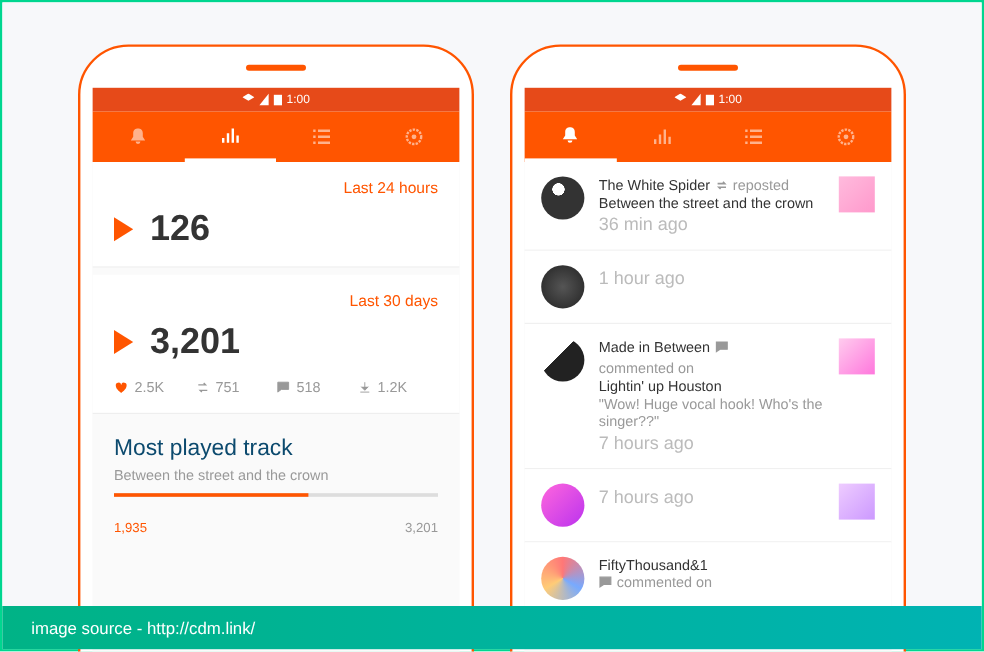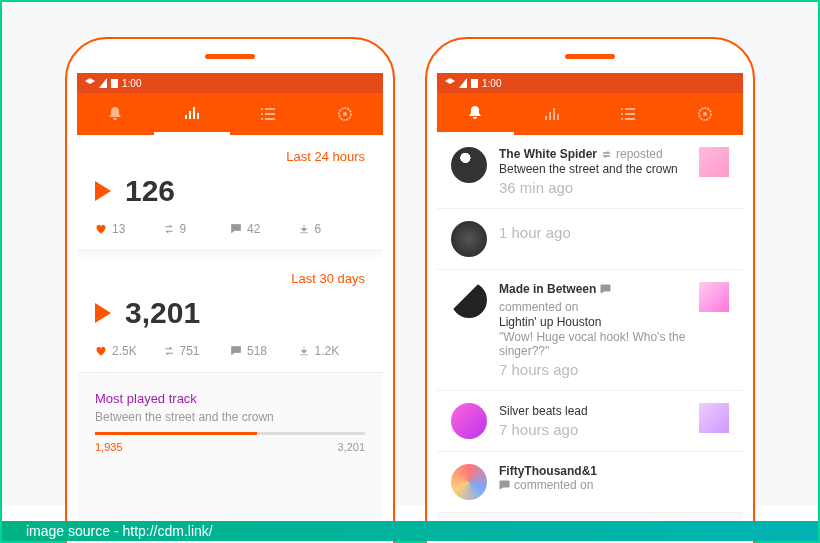--- a/index.html
+++ b/index.html
@@ -2,54 +2,54 @@
 <html><head>
 <meta charset="utf-8">
 <style>
 * { margin: 0; padding: 0; box-sizing: border-box; font-family: -apple-system, Helvetica, Arial, sans-serif; }
 body { width: 820px; height: 543px; background: #fff; position: relative; overflow: hidden; }
 .border { position: absolute; inset: 0; border: 2px solid #00d68f; }
 .stage { position: absolute; inset: 2px 2px 38px 2px; background: #f7f8fa; display: flex; justify-content: center; gap: 30px; padding-top: 35px; }
 .phone { width: 330px; height: 600px; border: 2px solid #ff5500; border-radius: 42px 42px 0 0; background: #fff; position: relative; overflow: hidden; }
 .phone .speaker { position: absolute; top: 15px; left: 50%; transform: translateX(-50%); width: 50px; height: 5px; background: #ff5500; border-radius: 3px; }
 .screen { position: absolute; top: 34px; left: 10px; right: 10px; bottom: 0; background: #fafafa; overflow: hidden; }
-.statusbar { height: 20px; background: #e64a19; color: #fff; display: flex; justify-content: flex-start; align-items: center; padding: 0 8px; font-size: 10px; gap: 4px; }
+.statusbar { height: 20px; background: #e64a19; color: #fff; display: flex; justify-content: center; align-items: center; padding: 0 8px; font-size: 10px; gap: 4px; }
 .statusbar svg { fill: #fff; }
 .tabbar { height: 42px; background: #ff5500; display: flex; align-items: center; }
 .tab { flex: 1; display: flex; justify-content: center; align-items: center; height: 100%; color: rgba(255,255,255,.55); }
 .tab.active { color: #fff; border-bottom: 3px solid #fff; }
 .content { padding: 0; background: #fafafa; }
 .card { background: #fff; margin: 0 0 6px 0; padding: 14px 18px; border-bottom: 1px solid #eee; }
 .section-label { color: #ff5500; font-size: 13px; margin-bottom: 10px; text-align: right; }
 .big-row { display: flex; align-items: center; gap: 14px; }
 .play-tri { width: 0; height: 0; border-left: 16px solid #ff5500; border-top: 10px solid transparent; border-bottom: 10px solid transparent; }
 .big-num { font-size: 30px; color: #333; font-weight: 700; }
 .stats-row { display: flex; gap: 0; margin-top: 14px; font-size: 12px; color: #999; }
 .stat { display: flex; align-items: center; gap: 5px; flex: 1; }
 .stat svg { width: 12px; height: 12px; }
 .heart-f { fill: #ff5500; }
 .ico-grey { fill: #999; stroke: #999; }
 .mpt { padding: 12px 18px; }
-.mpt-title { font-size: 13px; color: #a21caf; margin-bottom: 4px; }
+.mpt-title { font-size: 19px; color: #0c4a6e; margin-bottom: 4px; }
 .mpt-track { font-size: 12px; color: #999; margin-bottom: 8px; }
 .prog { height: 3px; background: #ddd; position: relative; }
 .prog-fill { position: absolute; left: 0; top: 0; height: 100%; background: #ff5500; width: 60%; }
-.prog-labels { display: flex; justify-content: space-between; font-size: 11px; margin-top: 6px; }
+.prog-labels { display: flex; justify-content: space-between; font-size: 11px; margin-top: 20px; }
 .prog-labels .l { color: #ff5500; }
 .prog-labels .r { color: #999; }
 .feed-item { display: flex; gap: 12px; padding: 12px 14px; border-bottom: 1px solid #f0f0f0; background: #fff; }
 .avatar { width: 36px; height: 36px; border-radius: 50%; background: linear-gradient(135deg,#ccc,#888); flex-shrink: 0; }
 .feed-body { flex: 1; font-size: 12px; color: #999; }
 .feed-body .line1 { color: #999; display: flex; align-items: center; gap: 4px; flex-wrap: wrap; }
-.feed-body .line1 .name { color: #333; font-weight: 700; }
+.feed-body .line1 .name { color: #333; font-weight: 400; }
 .feed-body .subject { color: #333; margin-top: 1px; }
 .feed-body .quote { color: #999; margin-top: 1px; }
 .feed-body .time { color: #bbb; font-size: 15px; margin-top: 3px; }
 .thumb { width: 30px; height: 30px; background: linear-gradient(135deg,#f9c,#c9f); flex-shrink: 0; }
-.footer { position: absolute; left: 2px; right: 2px; bottom: 2px; height: 20px; background: linear-gradient(90deg,#00b386,#00b3b3); color: #fff; display: flex; align-items: center; padding: 0 24px; font-size: 14px; }
+.footer { position: absolute; left: 2px; right: 2px; bottom: 2px; height: 36px; background: linear-gradient(90deg,#00b386,#00b3b3); color: #fff; display: flex; align-items: center; padding: 0 24px; font-size: 14px; }
 .av1{background:radial-gradient(circle at 40% 30%,#fff 15%,#333 16%);} 
 .av2{background:radial-gradient(circle,#555,#222);} 
 .av3{background:linear-gradient(135deg,#fff 40%,#222 41%);} 
 .av4{background:linear-gradient(135deg,#f6d,#b3e);} 
 .av5{background:conic-gradient(#f77,#7af,#fc7,#f77);} 
 .th1{background:linear-gradient(135deg,#fbd,#f9c);} 
 .th2{background:linear-gradient(135deg,#fce,#f7d);} 
 .th3{background:linear-gradient(135deg,#ecf,#c9f);} 
 </style>
 </head>
@@ -96,46 +96,20 @@
             </svg>
           </div>
     </div>
     <div class="content">
       <div class="card">
         <div class="section-label">Last 24 hours</div>
         <div class="big-row">
           <div class="play-tri"></div>
           <div class="big-num">126</div>
         </div>
-        <div class="stats-row">
-          <div class="stat">
-                <svg class="heart-f" viewBox="0 0 16 16">
-                  <path d="M8 14s-6-4-6-8a3 3 0 016-1 3 3 0 016 1c0 4-6 8-6 8z"></path>
-                </svg>
-                <span>13</span>
-              </div>
-          <div class="stat">
-                <svg class="ico-grey" viewBox="0 0 16 16">
-                  <path fill="none" stroke-width="1.5" d="M3 5h8l-2-2M13 11H5l2 2"></path>
-                </svg>
-                <span>9</span>
-              </div>
-          <div class="stat">
-                <svg class="ico-grey" viewBox="0 0 16 16">
-                  <path d="M2 2h12v8H6l-4 3z"></path>
-                </svg>
-                <span>42</span>
-              </div>
-          <div class="stat">
-                <svg class="ico-grey" viewBox="0 0 16 16">
-                  <path d="M8 2v8M4 7l4 4 4-4M3 13h10"></path>
-                </svg>
-                <span>6</span>
-              </div>
-        </div>
       </div>
       <div class="card">
         <div class="section-label">Last 30 days</div>
         <div class="big-row">
           <div class="play-tri"></div>
           <div class="big-num">3,201</div>
         </div>
         <div class="stats-row">
           <div class="stat">
                 <svg class="heart-f" viewBox="0 0 16 16">
@@ -254,21 +228,20 @@
           <div class="subject">Lightin' up Houston</div>
           <div class="quote">"Wow! Huge vocal hook! Who's the singer??"</div>
           <div class="time">7 hours ago</div>
         </div>
         <div class="thumb th2"></div>
       </div>
 
       <div class="feed-item">
         <div class="avatar av4"></div>
         <div class="feed-body">
-          <div class="subject">Silver beats lead</div>
           <div class="time">7 hours ago</div>
         </div>
         <div class="thumb th3"></div>
       </div>
 
       <div class="feed-item">
         <div class="avatar av5"></div>
         <div class="feed-body">
           <div class="line1">
                 <span class="name">FiftyThousand&amp;1</span>

